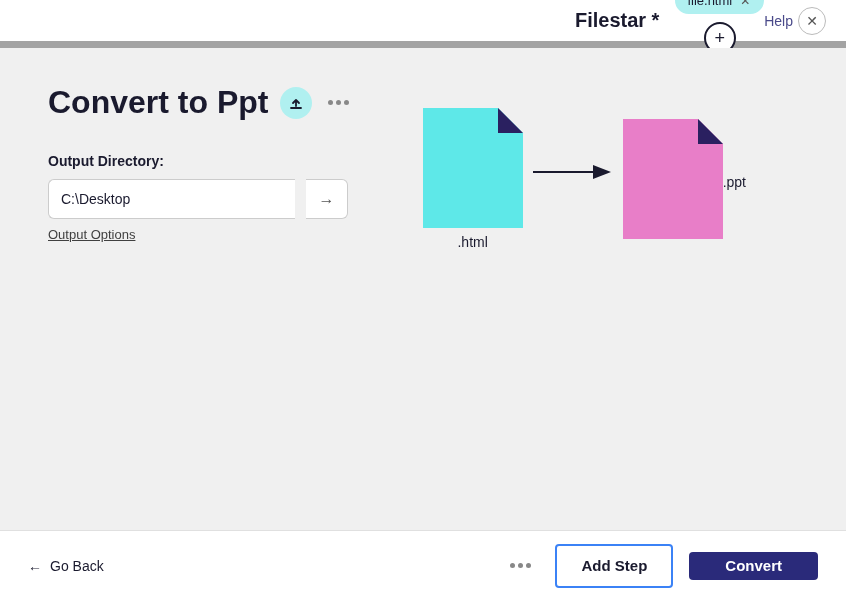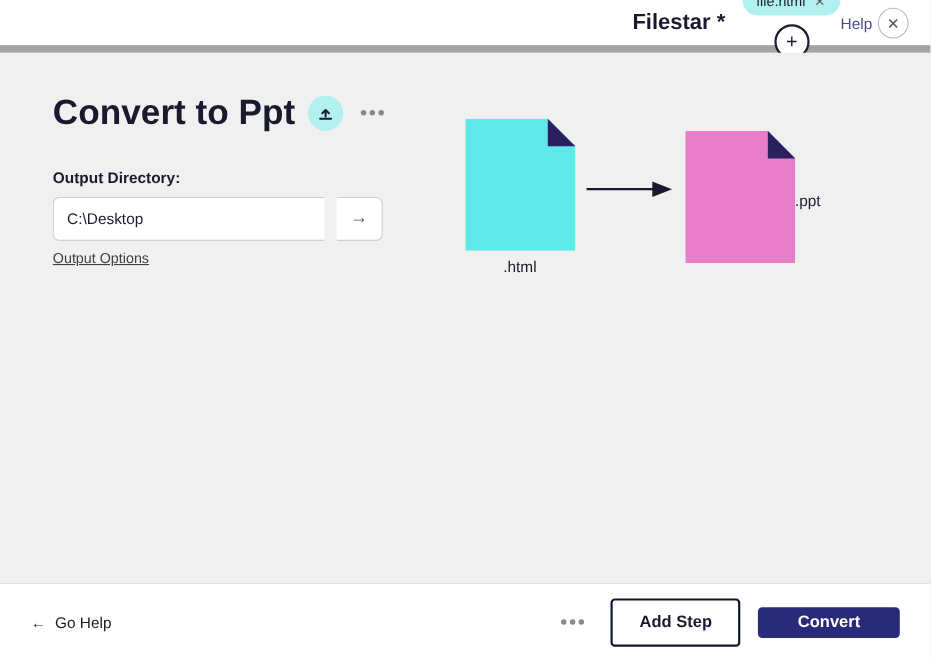--- a/index.html
+++ b/index.html
@@ -251,21 +251,21 @@
     .more-dots-btn {
       display: flex;
       align-items: center;
       gap: 3px;
       cursor: pointer;
       padding: 4px 8px;
     }
     .add-step-btn {
       height: 44px;
       padding: 0 24px;
-      border: 2px solid #0f172a;
+      border: 2px solid #3b82f6;
       border-radius: 4px;
       background: #fff;
       font-size: 15px;
       font-weight: 600;
       color: #1a1a2e;
       cursor: pointer;
     }
     .convert-btn {
       height: 28px;
       padding: 0 36px;
@@ -356,21 +356,21 @@
       </svg>
       <span class="file-label">.ppt</span>
     </div>
   </div>
 
 </div>
 
 <div class="bottom-bar">
   <button class="go-back-btn">
     <span>←</span>
-    <span>Go Help</span>
+    <span>Go Back</span>
   </button>
   <div class="bottom-right">
     <div class="more-dots-btn">
       <div class="more-dot"></div>
       <div class="more-dot"></div>
       <div class="more-dot"></div>
     </div>
     <button class="add-step-btn">
       <span>Add Step</span>
     </button>

